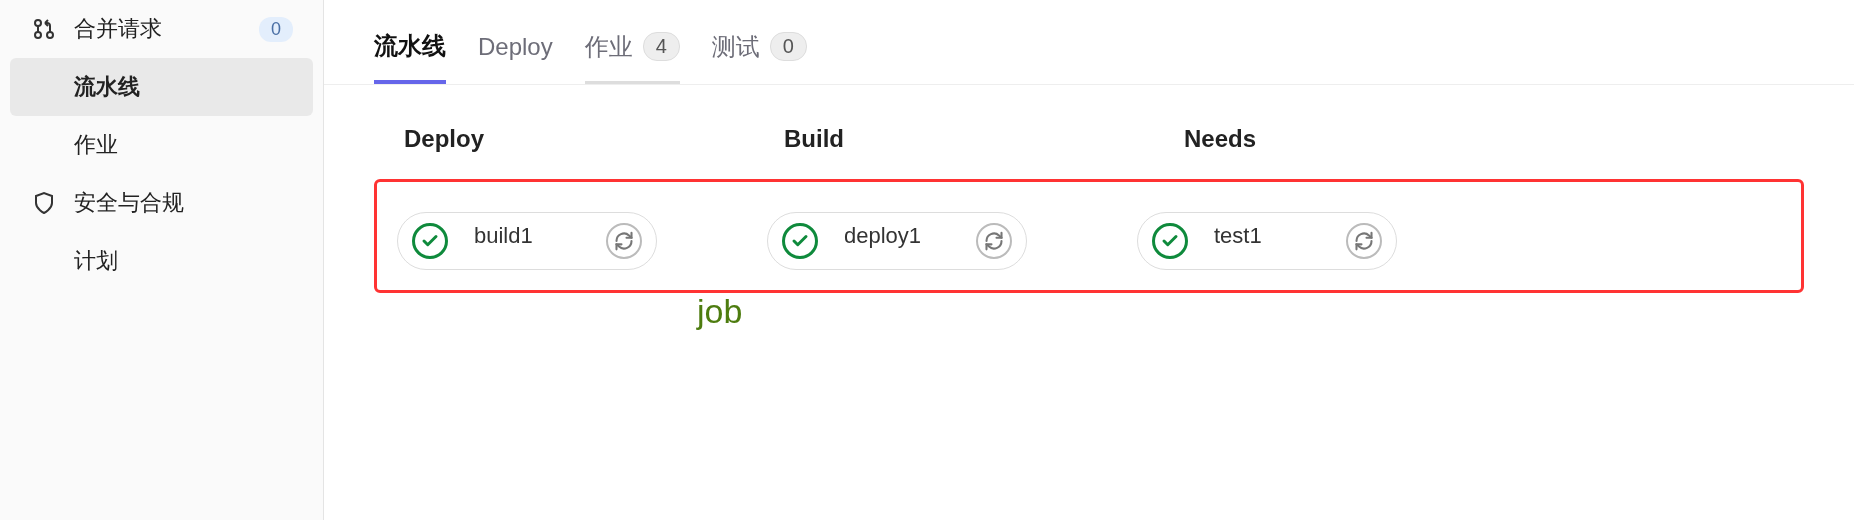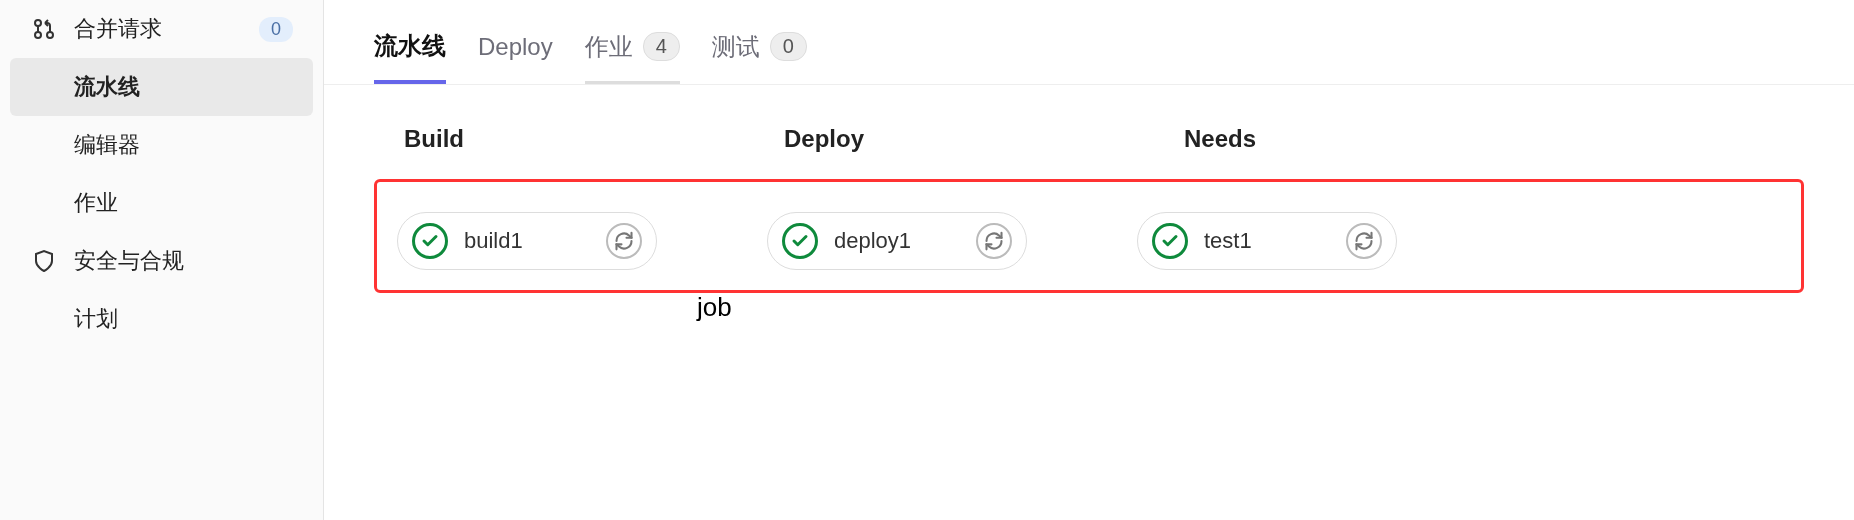--- a/index.html
+++ b/index.html
@@ -119,27 +119,27 @@
     display: flex;
     gap: 110px;
   }
   .stage-column {
     display: flex;
     flex-direction: column;
     gap: 22px;
   }
   .job-pill {
     display: flex;
-    align-items: center;
     border: 1px solid #ddd;
     border-radius: 40px;
     padding: 10px 14px 10px 14px;
     width: 260px;
     background: #fff;
     cursor: pointer;
+    gap: 10px;
   }
   .job-pill .status-icon {
     width: 36px;
     height: 36px;
     border: 3px solid #0f8a3c;
     border-radius: 50%;
     display: flex;
     align-items: center;
     justify-content: center;
     margin-right: 16px;
@@ -157,22 +157,22 @@
     border-radius: 50%;
     display: flex;
     align-items: center;
     justify-content: center;
     flex-shrink: 0;
   }
   .annotation-label {
     position: absolute;
     left: 320px;
     top: 110px;
-    font-size: 26px;
-    color: #000000;
+    font-size: 34px;
+    color: #4d7c0f;
     font-weight: 400;
   }
 </style>
 </head>
 <body>
 
 <div class="sidebar">
   <div class="sidebar-item top-level">
     <span class="icon">
       <svg width="24" height="24" viewBox="0 0 24 24" fill="none" stroke="#333" stroke-width="2">
@@ -187,23 +187,20 @@
     </span>
     <span>合并请求</span>
     <span class="badge">0</span>
   </div>
 
 
   <div class="sidebar-item child active">
     <span>流水线</span>
   </div>
   <div class="sidebar-item child">
-    <span>编辑器</span>
-  </div>
-  <div class="sidebar-item child">
     <span>作业</span>
   </div>
   <div class="sidebar-item top-level">
     <span class="icon">
       <svg width="24" height="24" viewBox="0 0 24 24" fill="none" stroke="#333" stroke-width="2">
         <path d="M12 22s8-4 8-10V5l-8-3-8 3v7c0 6 8 10 8 10z"></path>
       </svg>
     </span>
     <span>安全与合规</span>
   </div>
@@ -226,22 +223,22 @@
       <span class="count-badge">4</span>
     </div>
     <div class="tab">
       <span>测试</span>
       <span class="count-badge">0</span>
     </div>
   </div>
 
   <div class="pipeline-area">
     <div class="stage-headers">
+      <div class="stage-header">Deploy</div>
       <div class="stage-header">Build</div>
-      <div class="stage-header">Deploy</div>
       <div class="stage-header">Needs</div>
     </div>
 
     <div class="job-box">
       <div class="annotation-label">job</div>
 
       <div class="stage-column">
         <div class="job-pill">
           <span class="status-icon">
             <svg width="18" height="18" viewBox="0 0 24 24" fill="none" stroke="#0f8a3c" stroke-width="4" stroke-linecap="round" stroke-linejoin="round">

